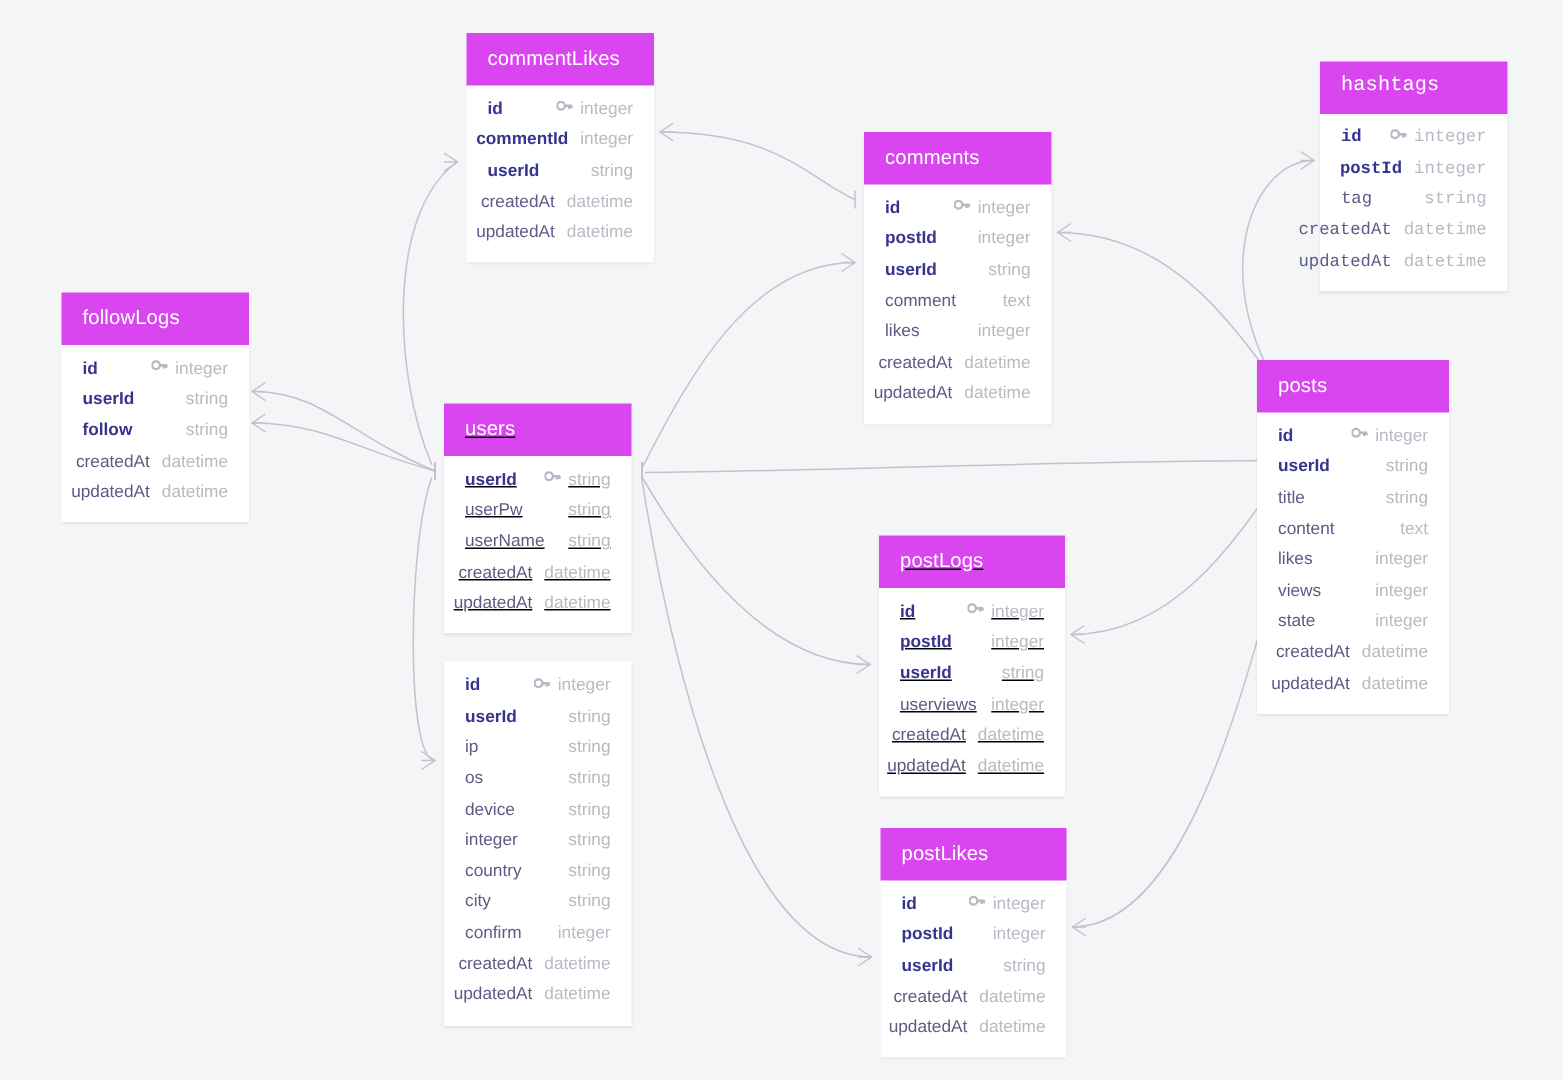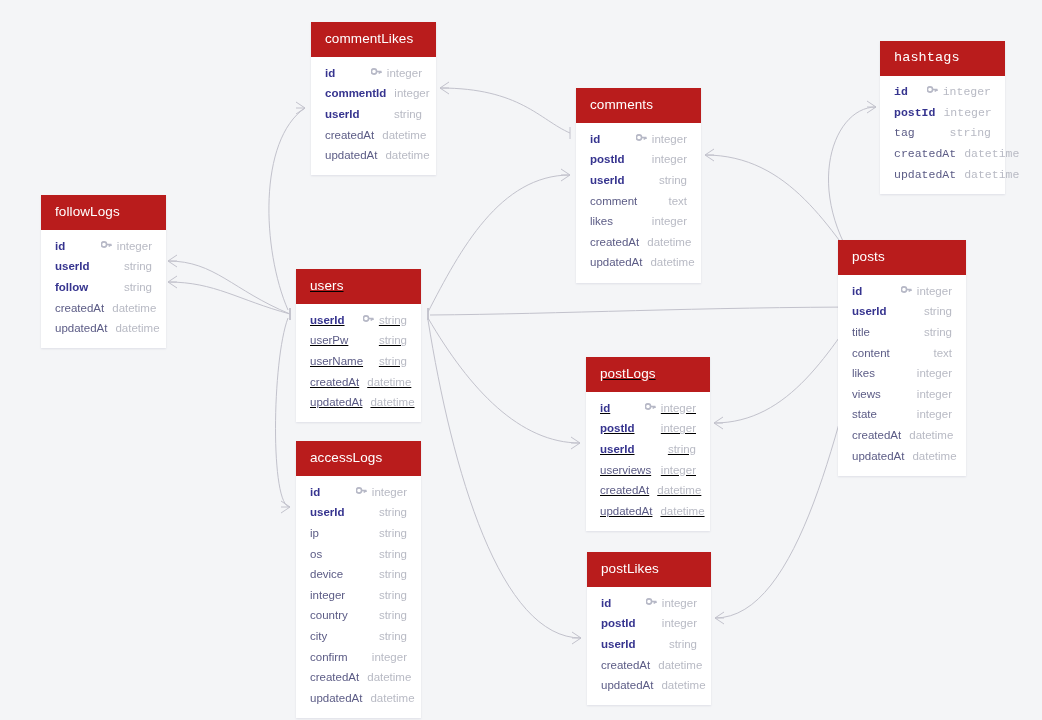--- a/index.html
+++ b/index.html
@@ -27,38 +27,39 @@
     height: 720px;
     pointer-events: none;
   }
   .table-node {
     position: absolute;
     background: #ffffff;
     box-shadow: 0 1px 2px rgba(40,40,90,0.10);
     box-sizing: border-box;
   }
   .table-header {
-    background: #b91c1c;
+    background: #d946ef;
     color: #ffffff;
     font-size: 13.5px;
     font-weight: 400;
     padding: 10px 14px 11px 14px;
     letter-spacing: 0.1px;
     line-height: 1;
   }
   .table-body {
     padding: 6px 0 10px 0;
   }
   .field-row {
     display: flex;
     align-items: center;
     height: 20.6px;
     padding: 0 14px;
     box-sizing: border-box;
     white-space: nowrap;
+    justify-content: flex-end;
   }
   .field-name {
     font-size: 11.5px;
     color: #5b5b85;
     flex: 0 0 auto;
   }
   .field-row.is-key .field-name {
     color: #36348f;
     font-weight: bold;
   }
@@ -418,21 +419,20 @@
           <span class="field-type">datetime</span>
         </div>
         <div class="field-row">
           <span class="field-name">updatedAt</span>
           <span class="field-spacer"></span>
           <span class="field-type">datetime</span>
         </div>
       </div>
     </div>
     <div class="table-node" style="left: 296px; top: 441px; width: 125px;">
-      <div class="table-header">accessLogs</div>
       <div class="table-body">
         <div class="field-row is-key">
           <span class="field-name">id</span>
           <span class="field-spacer"></span>
           <span class="key-icon"><svg width="11" height="8" viewBox="0 0 11 8">
               <circle cx="3" cy="4" r="2.6" fill="none" stroke="#b6b8c6" stroke-width="1.6"></circle>
               <path d="M5.4,4 H10.4 M8.4,4 V6.2 M10.0,4 V5.6" stroke="#b6b8c6" stroke-width="1.6" fill="none"></path>
             </svg></span>
           <span class="field-type">integer</span>
         </div>

